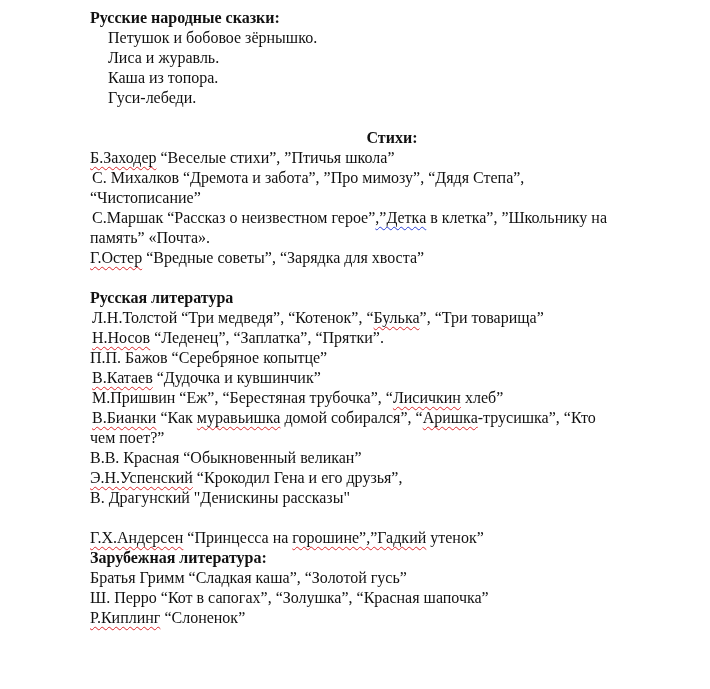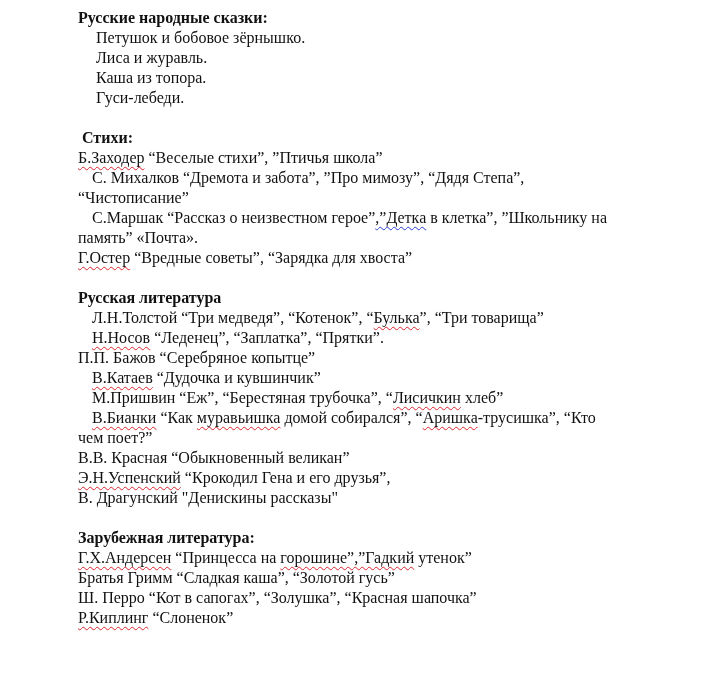--- a/index.html
+++ b/index.html
@@ -11,34 +11,34 @@
       width: 710px;
       height: 689px;
       position: relative;
       overflow: hidden;
       font-family: "Liberation Serif", "DejaVu Serif", serif;
       font-size: 16px;
       color: #111111;
     }
     .page {
       position: absolute;
-      left: 78px;
+      left: 90px;
       top: 8px;
       width: 600px;
     }
     .line {
       height: 20px;
       line-height: 20px;
       white-space: nowrap;
     }
     .gap { height: 20px; }
     .heading { font-weight: bold; }
     .indent-lg { padding-left: 18px; }
-    .indent-sm { padding-left: 4px; }
-    .indent-xs { padding-left: 2px; margin-left: 12px; }
+    .indent-sm { padding-left: 4px; text-align: center; }
+    .indent-xs { padding-left: 2px; }
     .spell {
       text-decoration: underline wavy #d9262b;
       text-decoration-thickness: 1px;
       text-underline-offset: 3px;
     }
     .grammar {
       text-decoration: underline wavy #2a3fd6;
       text-decoration-thickness: 1px;
       text-underline-offset: 3px;
     }
@@ -73,19 +73,19 @@
   <div class="line indent-xs"><span class="spell">В.Катаев</span><span> “Дудочка и кувшинчик”</span></div>
   <div class="line indent-xs"><span>М.Пришвин “Еж”, “Берестяная трубочка”, “</span><span class="spell">Лисичкин</span><span> хлеб”</span></div>
   <div class="line indent-xs"><span class="spell">В.Бианки</span><span> “Как </span><span class="spell">муравьишка</span><span> домой собирался”, “</span><span class="spell">Аришка</span><span>-трусишка”, “Кто</span></div>
   <div class="line">чем поет?”</div>
   <div class="line">В.В. Красная “Обыкновенный великан”</div>
   <div class="line"><span class="spell">Э.Н.Успенский</span><span> “Крокодил Гена и его друзья”,</span></div>
   <div class="line">В. Драгунский "Денискины рассказы"</div>
 
   <div class="gap"></div>
 
+  <div class="line"><span class="spell">Г.Х.Андерсен</span><span> “Принцесса на </span><span class="spell">горошине”,”Гадкий</span><span> утенок”</span></div>
   <div class="line heading">Зарубежная литература:</div>
-  <div class="line"><span class="spell">Г.Х.Андерсен</span><span> “Принцесса на </span><span class="spell">горошине”,”Гадкий</span><span> утенок”</span></div>
   <div class="line">Братья Гримм “Сладкая каша”, “Золотой гусь”</div>
   <div class="line">Ш. Перро “Кот в сапогах”, “Золушка”, “Красная шапочка”</div>
   <div class="line"><span class="spell">Р.Киплинг</span><span> “Слоненок”</span></div>
 
 </div>
 
 </body></html>

